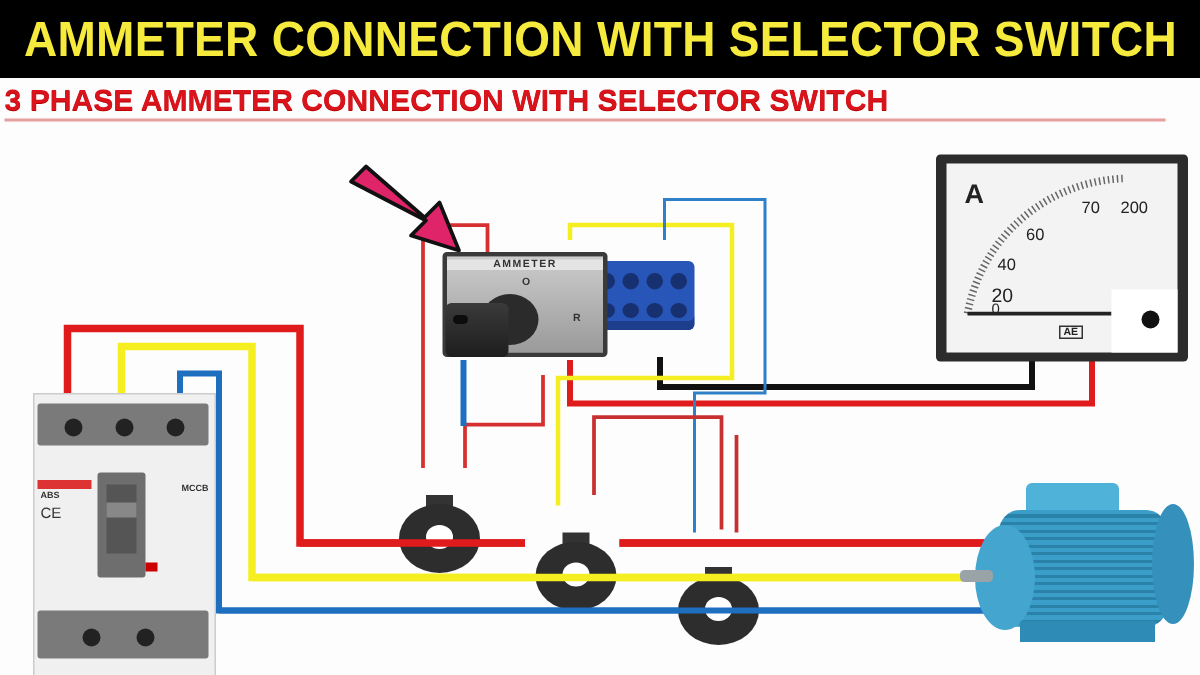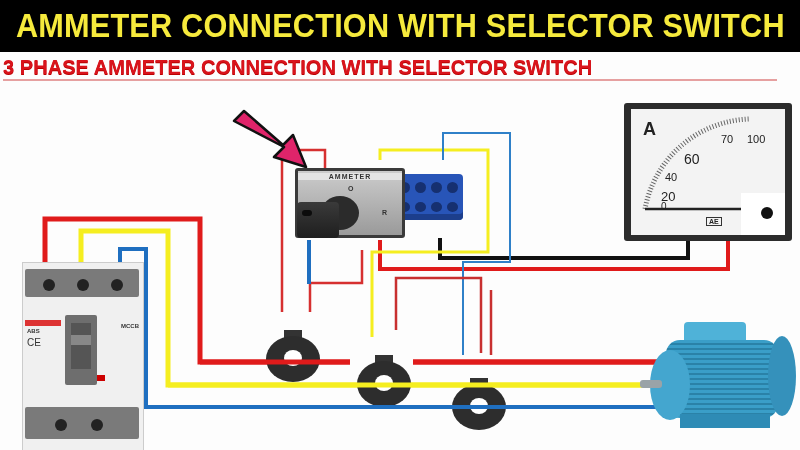--- a/index.html
+++ b/index.html
@@ -84,23 +84,23 @@
   <div style="position:absolute;left:624px;top:103px;width:168px;height:138px;background:#2c2c2c;border-radius:3px;">
     <div style="position:absolute;left:7px;top:6px;width:154px;height:126px;background:#f3f3f3;">
       <svg width="154" height="126" style="position:absolute;left:0;top:0;">
         <path d="M 14 100 A 110 110 0 0 1 118 10" fill="none" stroke="#666" stroke-width="5" stroke-dasharray="1 2"></path>
         <line x1="14" y1="100" x2="110" y2="100" stroke="#222" stroke-width="2.5"></line>
       </svg>
       <div style="position:absolute;left:12px;top:10px;font-size:18px;font-weight:bold;color:#222;">A</div>
       <div style="position:absolute;left:30px;top:92px;font-size:10px;color:#222;">0</div>
       <div style="position:absolute;left:30px;top:80px;font-size:13px;color:#222;">20</div>
       <div style="position:absolute;left:34px;top:62px;font-size:11px;color:#222;text-align:right;">40</div>
-      <div style="position:absolute;left:53px;top:42px;font-size:14px;color:#222;">60</div>
+      <div style="position:absolute;left:53px;top:42px;font-size:11px;color:#222;">60</div>
       <div style="position:absolute;left:90px;top:24px;font-size:11px;color:#222;">70</div>
-      <div style="position:absolute;left:116px;top:24px;font-size:11px;color:#222;">100</div>
+      <div style="position:absolute;left:116px;top:24px;font-size:11px;color:#222;">200</div>
       <div style="position:absolute;left:75px;top:108px;font-size:7px;font-weight:bold;border:1px solid #333;padding:0 2px;color:#222;">AE</div>
       <div style="position:absolute;left:110px;top:84px;width:44px;height:42px;background:#fff;">
         <div style="position:absolute;left:20px;top:14px;width:12px;height:12px;background:#111;border-radius:50%;"></div>
       </div>
     </div>
   </div>
 
   <div style="position:absolute;left:22px;top:262px;width:120px;height:188px;background:#f0f0f0;border:1px solid #ccc;">
     <div style="position:absolute;left:2px;top:6px;width:114px;height:28px;background:#7a7a7a;border-radius:2px;">
       <div style="position:absolute;left:18px;top:10px;width:12px;height:12px;background:#222;border-radius:50%;"></div>

